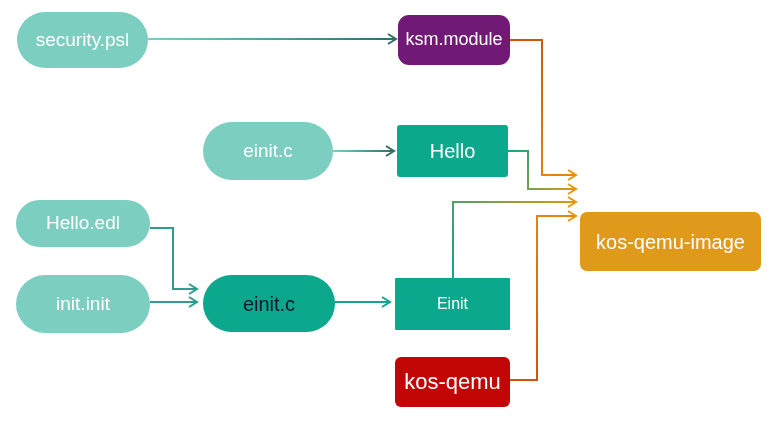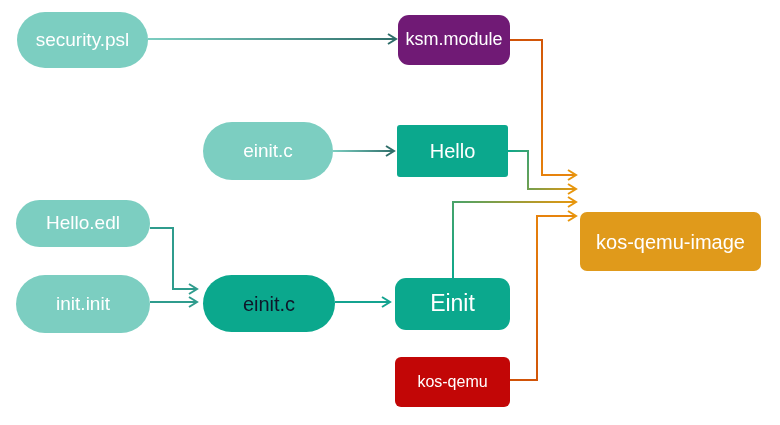--- a/index.html
+++ b/index.html
@@ -79,23 +79,23 @@
       </div>
       <div class="node" style="left: 16px; top: 200px; width: 134px; height: 47px; background: rgb(124, 206, 193); color: rgb(255, 255, 255); font-size: 19px; border-radius: 29px;">
         <span>Hello.edl</span>
       </div>
       <div class="node" style="left: 16px; top: 275px; width: 134px; height: 58px; background: rgb(124, 206, 193); color: rgb(255, 255, 255); font-size: 19px; border-radius: 29px;">
         <span>init.init</span>
       </div>
       <div class="node" style="left: 203px; top: 275px; width: 132px; height: 57px; background: rgb(11, 168, 141); color: #0f172a; font-size: 20px; border-radius: 29px;">
         <span>einit.c</span>
       </div>
-      <div class="node" style="left: 395px; top: 278px; width: 115px; height: 52px; background: rgb(11, 168, 141); color: rgb(255, 255, 255); font-size: 23px; border-radius: 11px;">
+      <div class="node" style="left: 395px; top: 278px; width: 115px; height: 52px; background: rgb(11, 168, 141); color: rgb(255, 255, 255); font-size: 16px; border-radius: 1px;">
         <span>Einit</span>
       </div>
-      <div class="node" style="left: 395px; top: 357px; width: 115px; height: 50px; background: rgb(194, 6, 6); color: rgb(255, 255, 255); font-size: 16px; border-radius: 6px;">
+      <div class="node" style="left: 395px; top: 357px; width: 115px; height: 50px; background: rgb(194, 6, 6); color: rgb(255, 255, 255); font-size: 22px; border-radius: 6px;">
         <span>kos-qemu</span>
       </div>
       <div class="node" style="left: 580px; top: 168px; width: 181px; height: 59px; background: rgb(224, 154, 27); color: rgb(255, 255, 255); font-size: 20px; border-radius: 7px; margin-top: 44px;">
         <span>kos-qemu-image</span>
       </div>
     </div>
 </div>
 
 </body></html>

